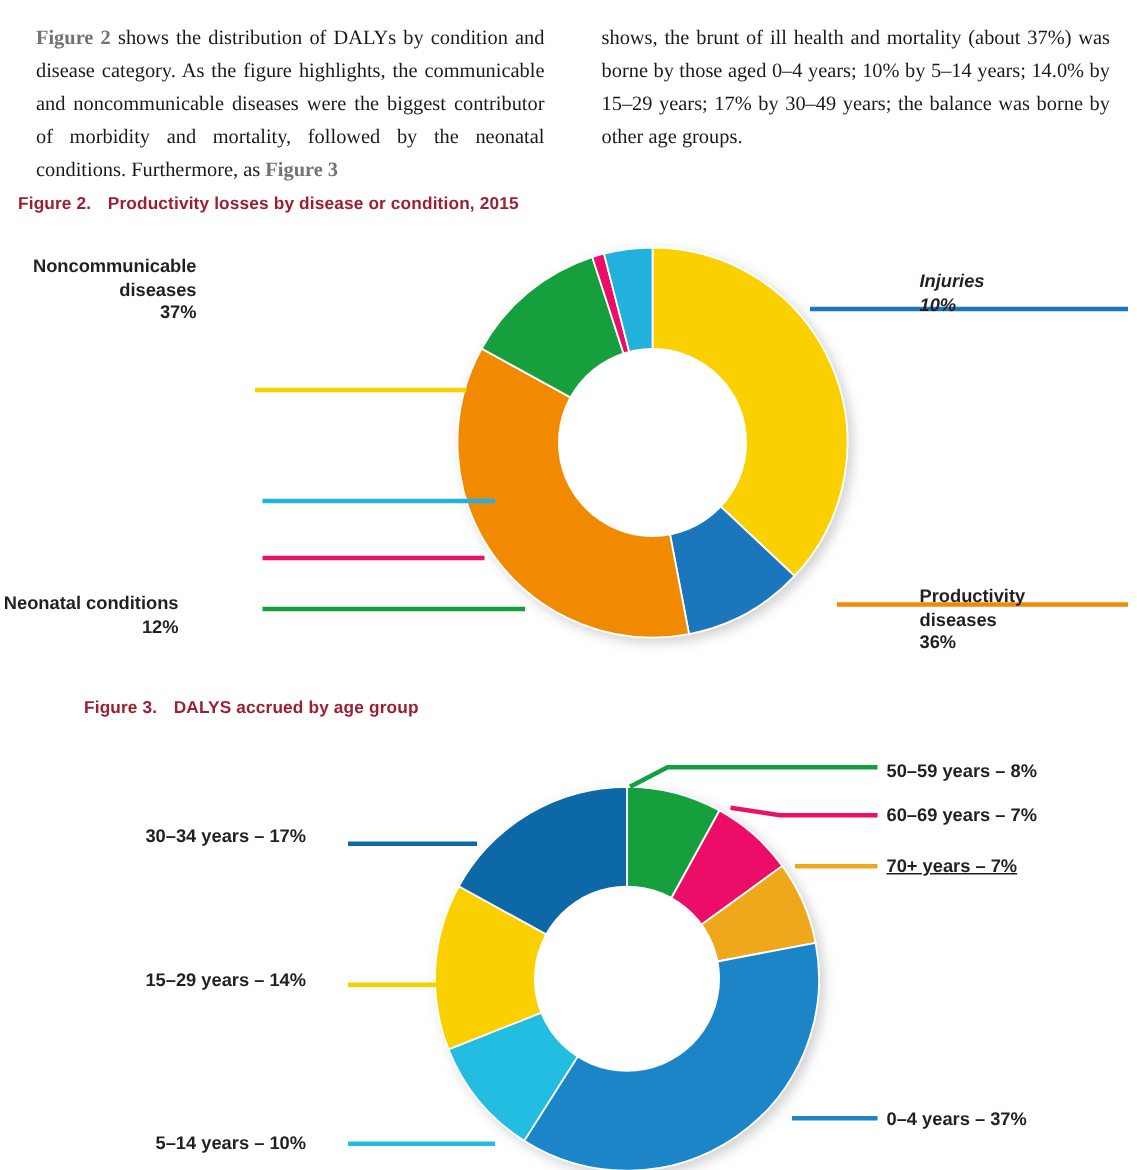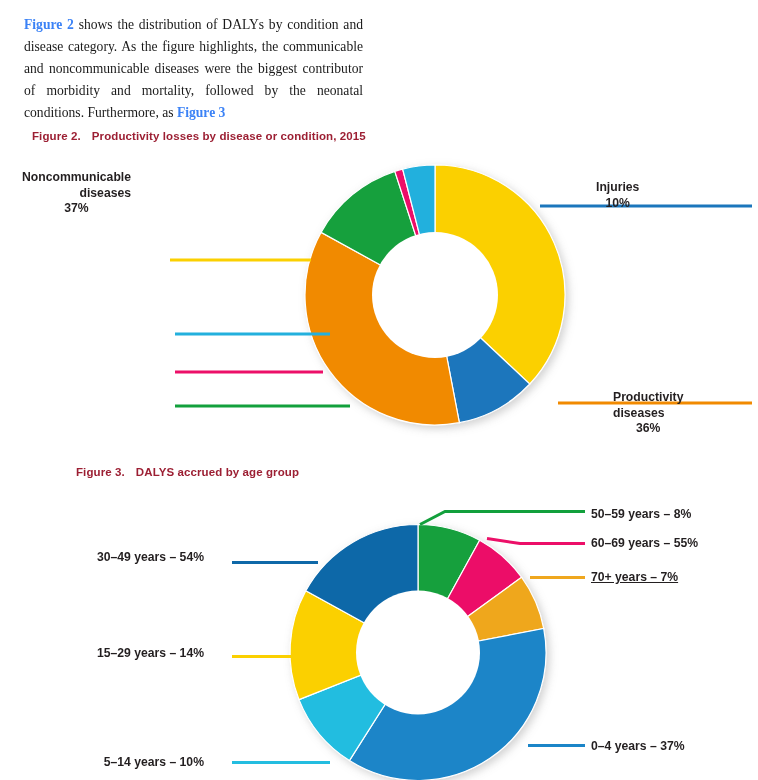--- a/index.html
+++ b/index.html
@@ -28,34 +28,33 @@
   .col {
     width: 339px;
     font-family: "Liberation Serif", serif;
     font-size: 13.6px;
     line-height: 1.62;
     text-align: justify;
     color: #1a1a1a;
   }
   .col p { margin: 0; }
   .figref {
-    color: #3b82f6;
+    color: #737373;
     font-weight: bold;
   }
 
   
   .fig-caption {
     position: absolute;
     left: 12px;
     font-size: 11.5px;
     font-weight: bold;
     color: #9c1f33;
     white-space: nowrap;
     letter-spacing: 0.1px;
-    margin-left: 20px;
   }
   .fig-caption .num { margin-right: 11px; }
   #caption-fig2 { top: 130px; }
   #caption-fig3 { top: 466px; padding-left: 44px; }
 
   
   .figure {
     position: absolute;
     left: 0;
     width: 720px;
@@ -76,28 +75,31 @@
   .callout {
     position: absolute;
     font-size: 12.2px;
     font-weight: bold;
     color: #231f20;
     line-height: 1.28;
     white-space: nowrap;
   }
   .callout.right { text-align: left; }
   .callout.left  { text-align: right; }
-  .callout .pct { display: block; text-align: center; }
+  .callout .pct { display: block; }
 </style>
 </head>
 <body>
 
 <div class="text-columns">
   <div class="col">
     <p><span class="figref">Figure 2</span><span> shows the distribution of DALYs by condition and disease category. As the figure highlights, the communicable and noncommunicable diseases were the biggest contributor of morbidity and mortality, followed by the neonatal conditions. Furthermore, as </span><span class="figref">Figure 3</span></p>
+  </div>
+  <div class="col">
+    <p>shows, the brunt of ill health and mortality (about 37%) was borne by those aged 0–4 years; 10% by 5–14 years; 14.0% by 15–29 years; 17% by 30–49 years; the balance was borne by other age groups.</p>
   </div>
 </div>
 
 <div class="fig-caption" id="caption-fig2">
   <span class="num">Figure 2.</span><span>Productivity losses by disease or condition, 2015</span>
 </div>
 
 <div class="figure" id="figure-2">
   <svg class="chart-svg" viewBox="0 0 758 300">
     <defs>
@@ -135,33 +137,37 @@
         <path d="M 350 256 L 300 256 L 175 256" stroke="#12a03c"></path>
       </g>
   </svg>
 
   <div class="callout left" style="top:20px; right:589px;">
     <span>Noncommunicable</span><br>
     <span>diseases</span>
     <span class="pct">37%</span>
   </div>
 
-  <div class="callout right" style="top:30px; left:596px;">
+  <div class="callout right" style="top:30px; left:613px;font-style:italic;">
     <span>Injuries</span>
     <span class="pct">10%</span>
   </div>
 
   <div class="callout right" style="top:240px; left:613px;">
     <span>Productivity</span><br>
     <span>diseases</span>
     <span class="pct">36%</span>
   </div>
 
 
 
+  <div class="callout left" style="top:245px; right:601px;">
+    <span>Neonatal conditions</span>
+    <span class="pct">12%</span>
+  </div>
 </div>
 
 <div class="fig-caption" id="caption-fig3">
   <span class="num">Figure 3.</span><span>DALYS accrued by age group</span>
 </div>
 
 <div class="figure" id="figure-3">
   <svg class="chart-svg" viewBox="0 0 758 297">
     <defs>
       <filter id="shadow3" x="-20%" y="-20%" width="150%" height="150%">
@@ -197,20 +203,20 @@
         <path d="M 487 34 L 520 39 L 585 39" stroke="#ec0f68"></path>
         <path d="M 530 73 L 560 73 L 585 73" stroke="#efa71e"></path>
         <path d="M 528 241 L 560 241 L 585 241" stroke="#1b85c8"></path>
         <path d="M 318 58 L 290 58 L 232 58" stroke="#0e68a8"></path>
         <path d="M 292 152 L 270 152 L 232 152" stroke="#fbd000"></path>
         <path d="M 330 258 L 300 258 L 232 258" stroke="#23bde0"></path>
       </g>
   </svg>
 
   <div class="callout right inline" style="top:4px; left:591px;">50–59 years – 8%</div>
-  <div class="callout right inline" style="top:33px; left:591px;">60–69 years – 55%</div>
+  <div class="callout right inline" style="top:33px; left:591px;">60–69 years – 7%</div>
   <div class="callout right inline" style="top:67px; left:591px;text-decoration:underline;">70+ years – 7%</div>
   <div class="callout right inline" style="top:236px; left:591px;">0–4 years – 37%</div>
 
-  <div class="callout left inline" style="top:47px; right:516px;">30–49 years – 54%</div>
+  <div class="callout left inline" style="top:47px; right:516px;">30–34 years – 17%</div>
   <div class="callout left inline" style="top:143px; right:516px;">15–29 years – 14%</div>
   <div class="callout left inline" style="top:252px; right:516px;text-align:right;">5–14 years – 10%</div>
 </div>
 
 </body></html>

